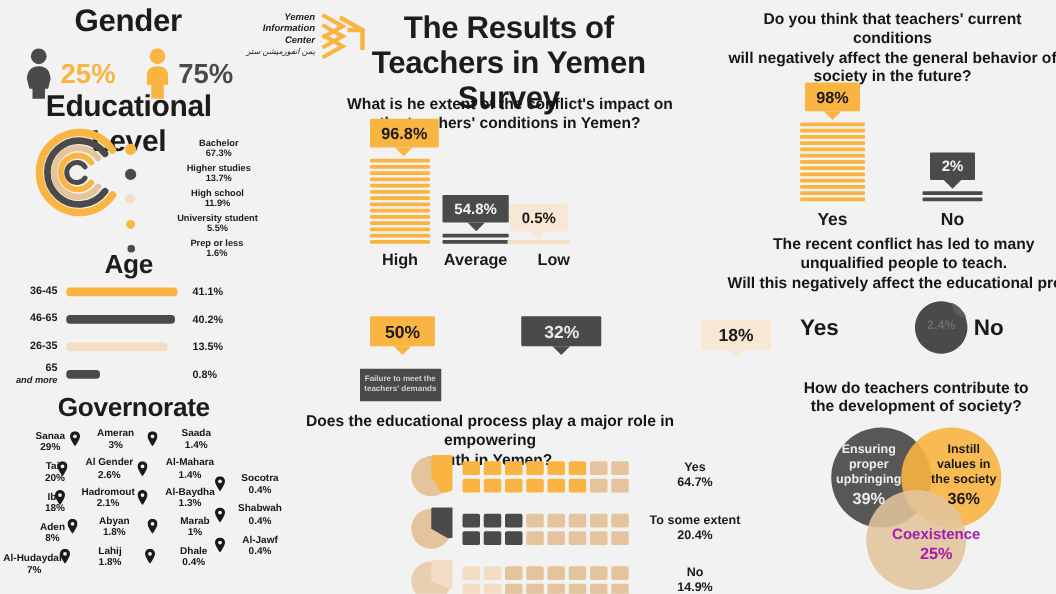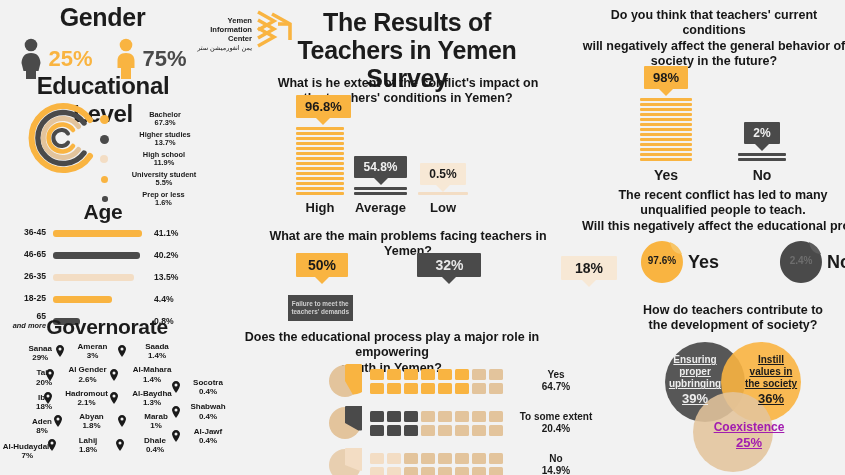--- a/index.html
+++ b/index.html
@@ -21,21 +21,21 @@
   .big-title { font-size: 25px; }
   .q-title { font-size: 12.5px; font-weight: bold; color: #161616; line-height: 1.22; }
 
   
   .gender-row { display: flex; align-items: center; justify-content: center; gap: 20px; }
   .gender-item { display: flex; align-items: center; gap: 4px; }
   .gender-pct { font-size: 22px; font-weight: bold; }
 
   
   .edu-legend { display: flex; flex-direction: column; }
-  .edu-row { display: flex; align-items: center; gap: 4px; height: 20px; }
+  .edu-row { display: flex; align-items: center; gap: 14px; height: 20px; }
   .edu-dot { border-radius: 50%; flex: 0 0 auto; }
   .edu-txt { font-size: 7.4px; font-weight: bold; color: #1a1a1a; line-height: 1.12; text-align: center; width: 104px;}
 
   
   .age-row { display: flex; align-items: center; height: 22px; }
   .age-lbl { width: 40px; text-align: right; font-size: 8.6px; font-weight: bold; color: #1a1a1a; line-height: 1.05; }
   .age-bar-wrap { width: 100px; padding-left: 7px; }
   .age-bar { height: 7px; border-radius: 3px; }
   .age-val { font-size: 8.6px; font-weight: bold; color: #1a1a1a; padding-left: 8px; }
 
@@ -64,34 +64,34 @@
   
   .waffle { display: grid; grid-template-columns: repeat(8, 14px); grid-auto-rows: 11px; gap: 3px; }
   .wcell { width: 14px; height: 11px; border-radius: 1.5px; }
 
   .leg-lbl { font-size: 10px; font-weight: bold; color: #1a1a1a; line-height: 1.2; text-align: center; }
 
   
   .venn-c { position: absolute; border-radius: 50%; }
   .venn-txt {
     position: absolute; width: 100%; text-align: center;
-    font-size: 10px; font-weight: bold; color: #1b1b1b; line-height: 1.22; text-decoration: underline;
+    font-size: 10px; font-weight: bold; color: #1b1b1b; line-height: 1.22;
   }
 
   
   .logo-txt { font-size: 7.6px; font-weight: bold; color: #1b1b1b; text-align: right; line-height: 1.18; }
   .logo-ar { font-size: 6.5px; color: #1b1b1b; text-align: right; }
 </style>
 </head>
 <body>
 
 <div id="root">
 
   <div class="abs" style="left:196px; top:10px; width:100px;">
-    <div style="display:flex; align-items:flex-end; gap:4px;">
+    <div style="display:flex; align-items:flex-start; gap:4px;font-style:italic;">
       <div style="flex:1;">
         <div class="logo-txt">Yemen</div>
         <div class="logo-txt">Information</div>
         <div class="logo-txt">Center</div>
         <div class="logo-ar">يمن انفورميشن ستر</div>
       </div>
       <svg width="40" height="42" viewBox="0 0 40 42">
         <path d="M2 2 L18 11 L2 20" fill="none" stroke="#f9b441" stroke-width="3.4"></path>
         <path d="M2 10 L18 19 L2 28" fill="none" stroke="#f9b441" stroke-width="3.4"></path>
         <path d="M2 18 L18 27 L2 36" fill="none" stroke="#f9b441" stroke-width="3.4"></path>
@@ -199,27 +199,20 @@
       <div class="age-val">40.2%</div>
     </div>
     <div class="age-row">
       <div class="age-lbl">26-35</div>
       <div class="age-bar-wrap">
           <div class="age-bar" style="width:87%;background:#f3ddc4;"></div>
         </div>
       <div class="age-val">13.5%</div>
     </div>
     <div class="age-row">
-      <div class="age-lbl">18-25</div>
-      <div class="age-bar-wrap">
-          <div class="age-bar" style="width:63%;background:#f9b441;"></div>
-        </div>
-      <div class="age-val">4.4%</div>
-    </div>
-    <div class="age-row">
       <div class="age-lbl" style="line-height:1.0;">
         <span>65</span><br>
         <span style="font-size:7.4px;font-style:italic;">and more</span>
       </div>
       <div class="age-bar-wrap">
           <div class="age-bar" style="width:29%;background:#4a4a4a;"></div>
         </div>
       <div class="age-val">0.8%</div>
     </div>
   </div>
@@ -434,34 +427,31 @@
       <div class="ctr" style="margin-bottom:9px;">
         <span class="bubble" style="--bub:#4a4a4a; background:#4a4a4a; color:#f0f0f0; font-size:12px; border-radius:1px;">54.8%</span>
       </div>
       <div class="striped">
         <div class="stripe" style="height:2.6px;background:#4a4a4a;"></div>
         <div class="stripe" style="height:2.6px;background:#4a4a4a;"></div>
       </div>
     </div>
     <div class="abs ctr" style="left:55px; bottom:0px; width:59px; font-size:13px; font-weight:bold; color:#1a1a1a;">Average</div>
 
-    <div class="abs" style="left:122px; bottom:18px; width:50px;">
+    <div class="abs" style="left:110px; bottom:18px; width:50px;">
       <div class="ctr" style="margin-bottom:7px;">
         <span class="bubble" style="--bub:#f7e8d5; background:#f7e8d5; color:#1a1a1a; font-size:12px; border-radius:1px;">0.5%</span>
       </div>
       <div class="striped">
         <div class="stripe" style="height:2.4px;background:#f3ddc4;"></div>
       </div>
     </div>
     <div class="abs ctr" style="left:122px; bottom:0px; width:50px; font-size:13px; font-weight:bold; color:#1a1a1a;">Low</div>
   </div>
 
-  <div class="abs ctr" style="left:258px; top:229px; width:300px;">
-    <div class="q-title">What are the main problems facing teachers in Yemen?</div>
-  </div>
 
   <div class="abs" style="left:288px; top:253px; width:215px;">
     <div style="position:relative; height:32px;">
       <span class="bubble abs" style="--bub:#f9b441; background:#f9b441; color:#1a1a1a; font-size:14px; left:8px; top:0; width:52px; text-align:center; border-radius:1px;">50%</span>
       <span class="bubble abs" style="--bub:#4a4a4a; background:#4a4a4a; color:#e8e8e8; font-size:14px; left:73px; top:0; width:64px; text-align:center; border-radius:1px;">32%</span>
       <span class="bubble abs" style="--bub:#f7e8d5; background:#f7e8d5; color:#1a1a1a; font-size:14px; left:148px; top:3px; width:56px; text-align:center; border-radius:1px;">18%</span>
     </div>
     <div style="display:flex; margin-top:10px; height:26px; align-items:stretch;">
       <div style="flex:0 0 30%; background:#4a4a4a; display:flex; align-items:center; justify-content:center;">
         <span style="font-size:6.4px; font-weight:bold; color:#cfcfcf; text-align:center; line-height:1.25;">
@@ -610,27 +600,20 @@
   </div>
 
   <div class="abs ctr" style="left:578px; top:188px; width:290px;">
     <div class="q-title">The recent conflict has led to many</div>
     <div class="q-title">unqualified people to teach.</div>
     <div class="q-title">Will this negatively affect the educational proce</div>
   </div>
 
   <div class="abs" style="left:640px; top:240px;">
     <div style="display:flex; align-items:center; gap:4px;">
-      <div style="position:relative; width:44px; height:44px;">
-        <svg width="44" height="44" viewBox="0 0 44 44">
-          <path d="M22 1 A21 21 0 1 1 21.9 1 Z" fill="#f9b441"></path>
-          <path d="M30 2 A21 21 0 0 1 42 14 Q32 14 30 2 Z" fill="#f7c567"></path>
-        </svg>
-        <div class="abs" style="left:0; top:15px; width:44px; text-align:center; font-size:10px; font-weight:bold; color:#1a1a1a;">97.6%</div>
-      </div>
       <div style="font-size:18px; font-weight:bold; color:#1a1a1a;">Yes</div>
 
       <div style="position:relative; width:44px; height:44px; margin-left:56px;">
         <svg width="44" height="44" viewBox="0 0 44 44">
           <path d="M22 1 A21 21 0 1 1 21.9 1 Z" fill="#4a4a4a"></path>
           <path d="M30 2 A21 21 0 0 1 42 14 Q32 14 30 2 Z" fill="#5c5c5c"></path>
         </svg>
         <div class="abs" style="left:0; top:15px; width:44px; text-align:center; font-size:10px; font-weight:bold; color:#6e6e6e;">2.4%</div>
       </div>
       <div style="font-size:18px; font-weight:bold; color:#1a1a1a;">No</div>

